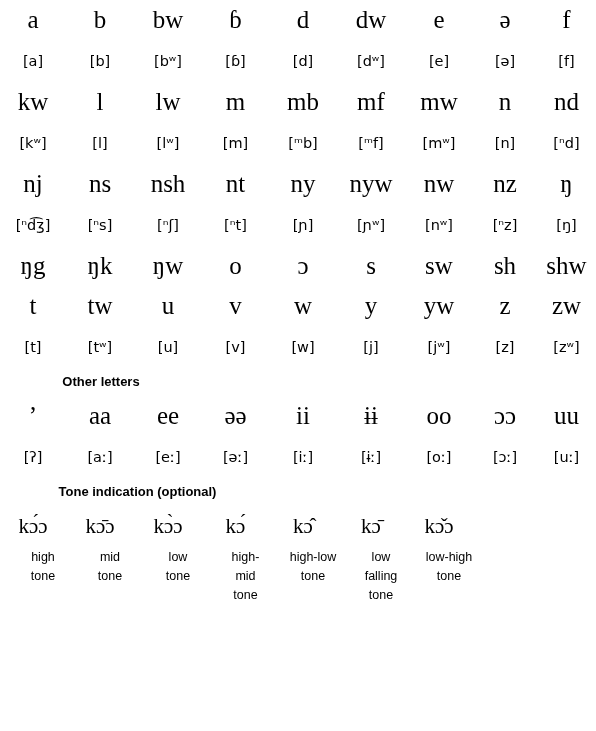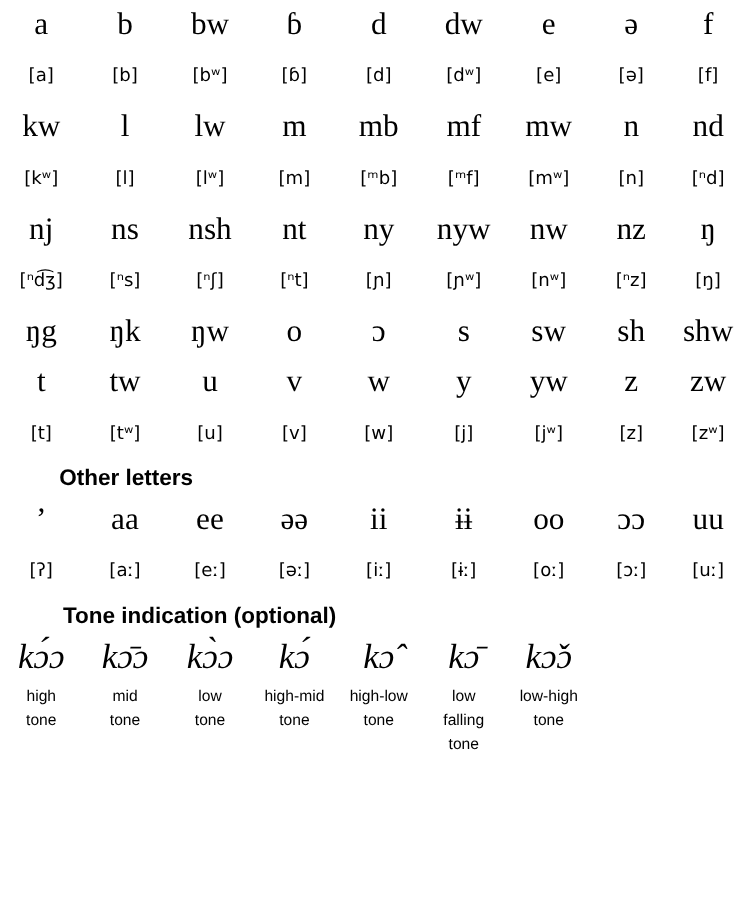--- a/index.html
+++ b/index.html
@@ -37,58 +37,57 @@
   tr.ipa td {
     font-size: 14.5px;
     font-family: "DejaVu Sans", sans-serif;
     height: 42px;
     line-height: 42px;
     vertical-align: top;
   }
   .section-head {
     font-family: "Liberation Sans", sans-serif;
     font-weight: bold;
-    font-size: 18px;
+    font-size: 13px;
     height: 28px;
     line-height: 28px;
   }
   .section-head.centerish {
     text-align: center;
     padding-left: 0;
   }
   .section-head.leftish {
-    text-align: right;
+    text-align: center;
     padding-left: 6px;
   }
   
   table.tone {
     width: 596px;
     border-collapse: collapse;
     table-layout: fixed;
   }
   table.tone td {
     text-align: center;
     vertical-align: top;
     padding: 0;
   }
   tr.tone-letters td {
-    font-size: 28px;
+    font-size: 21px;
     font-family: "Liberation Serif", serif;
     height: 40px;
     line-height: 40px;
     vertical-align: middle;
-    font-style: italic;
   }
   tr.tone-labels td {
     font-family: "Liberation Sans", sans-serif;
     font-size: 12.5px;
     line-height: 19px;
     padding-top: 2px;
   }
-  .tone-label-line { display: block; }
+  .tone-label-line { display: block; margin-left: 20px; }
 </style>
 </head>
 <body>
 
 <div class="sheet">
 
   <table class="alpha">
     <colgroup>
       <col style="width:66px">
         <col style="width:68px">

